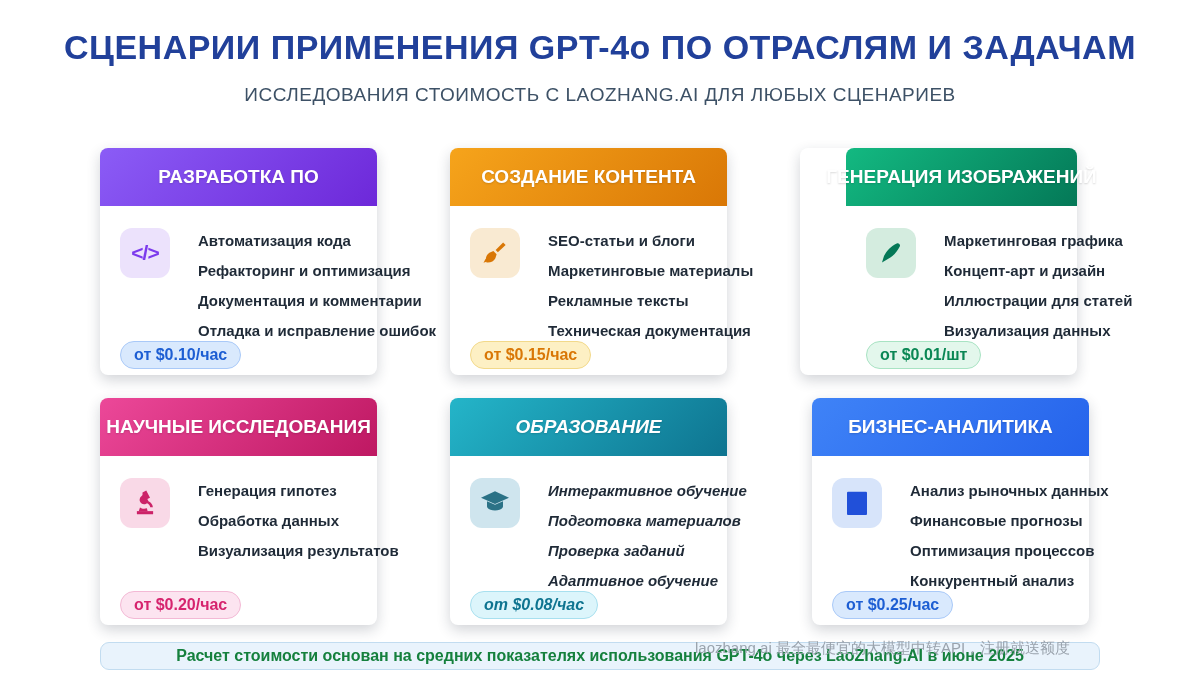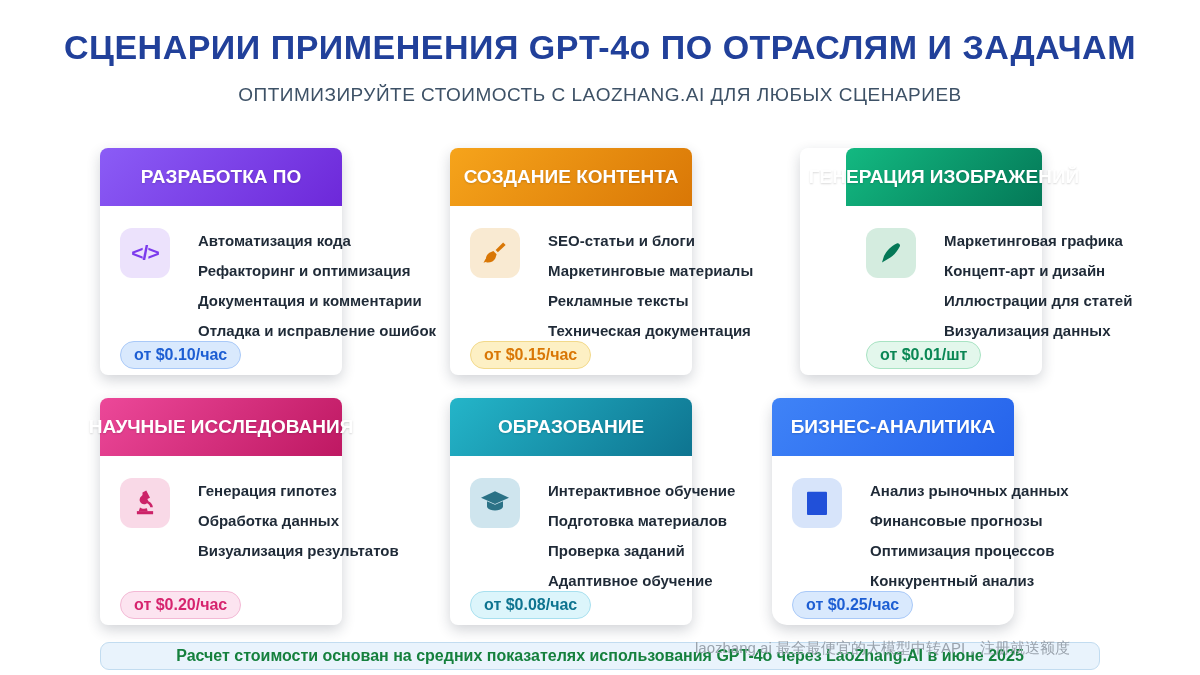--- a/index.html
+++ b/index.html
@@ -5,24 +5,24 @@
   * { margin:0; padding:0; box-sizing:border-box; }
   html,body { width:1200px; height:675px; background:#ffffff;
               font-family:"Liberation Sans","DejaVu Sans",sans-serif; overflow:hidden; }
   .stage { position:relative; width:1200px; height:675px; background:#fff; }
 
   .page-title { position:absolute; top:28px; left:0; width:1200px; text-align:center;
                 font-size:34px; font-weight:bold; color:#21409a; letter-spacing:.5px; white-space:nowrap; }
   .page-subtitle { position:absolute; top:84px; left:0; width:1200px; text-align:center;
                    font-size:19px; font-weight:400; color:#3d5166; letter-spacing:.5px; white-space:nowrap; }
 
-  .card { position:absolute; width:242px; height:227px; background:#ffffff; border-radius:8px;
+  .card { position:absolute; width:277px; height:227px; background:#ffffff; border-radius:8px;
           box-shadow:0 5px 14px rgba(30,41,59,.20); }
   .pos-0 { left:100px; top:148px; } .pos-1 { left:450px; top:148px; } .pos-2 { left:800px; top:148px;padding-left:46px; }
-  .pos-3 { left:100px; top:398px; } .pos-4 { left:450px; top:398px; } .pos-5 { left:772px; top:398px;border-radius:15px; }
+  .pos-3 { left:100px; top:398px; } .pos-4 { left:450px; top:398px;font-style:italic; } .pos-5 { left:812px; top:398px; }
 
   .card-header { height:58px; border-radius:8px 8px 0 0; display:flex; align-items:center;
                  justify-content:center; color:#ffffff; font-size:19px; font-weight:bold;
                  white-space:nowrap; text-shadow:0 1px 2px rgba(0,0,0,.15); overflow:visible; }
   .hdr-0 { background:linear-gradient(135deg,#8b5cf6,#6d28d9); }
   .hdr-1 { background:linear-gradient(135deg,#f6a41b,#d97706); }
   .hdr-2 { background:linear-gradient(135deg,#13b981,#047857); }
   .hdr-3 { background:linear-gradient(135deg,#ec4899,#be1862); }
   .hdr-4 { background:linear-gradient(135deg,#24b5c9,#0e7490); }
   .hdr-5 { background:linear-gradient(135deg,#3f83f7,#2563eb); }
@@ -52,21 +52,21 @@
   .footer-text { font-size:16px; font-weight:bold; color:#15803d; white-space:nowrap; position:relative; z-index:1; }
   .watermark { position:absolute; left:695px; top:639px; font-size:15px; color:#9aa3ad;
                white-space:nowrap; z-index:2; }
 </style>
 </head>
 <body>
 
 <div class="stage">
 
   <div class="page-title">СЦЕНАРИИ ПРИМЕНЕНИЯ GPT-4o ПО ОТРАСЛЯМ И ЗАДАЧАМ</div>
-  <div class="page-subtitle">ОПТИМИЗИРУЙТЕ СТОИМОСТЬ С LAOZHANG.AI ДЛЯ ЛЮБЫХ СЦЕНАРИЕВ</div>
+  <div class="page-subtitle">ИССЛЕДОВАНИЯ СТОИМОСТЬ С LAOZHANG.AI ДЛЯ ЛЮБЫХ СЦЕНАРИЕВ</div>
 
   <div class="card pos-0">
     <div class="card-header hdr-0">РАЗРАБОТКА ПО</div>
     <div class="card-body">
       <div class="icon-tile tile-0">
         <span class="code-glyph">&lt;/&gt;</span>
       </div>
       <ul class="items">
         <li>Автоматизация кода</li>
         <li>Рефакторинг и оптимизация</li>

